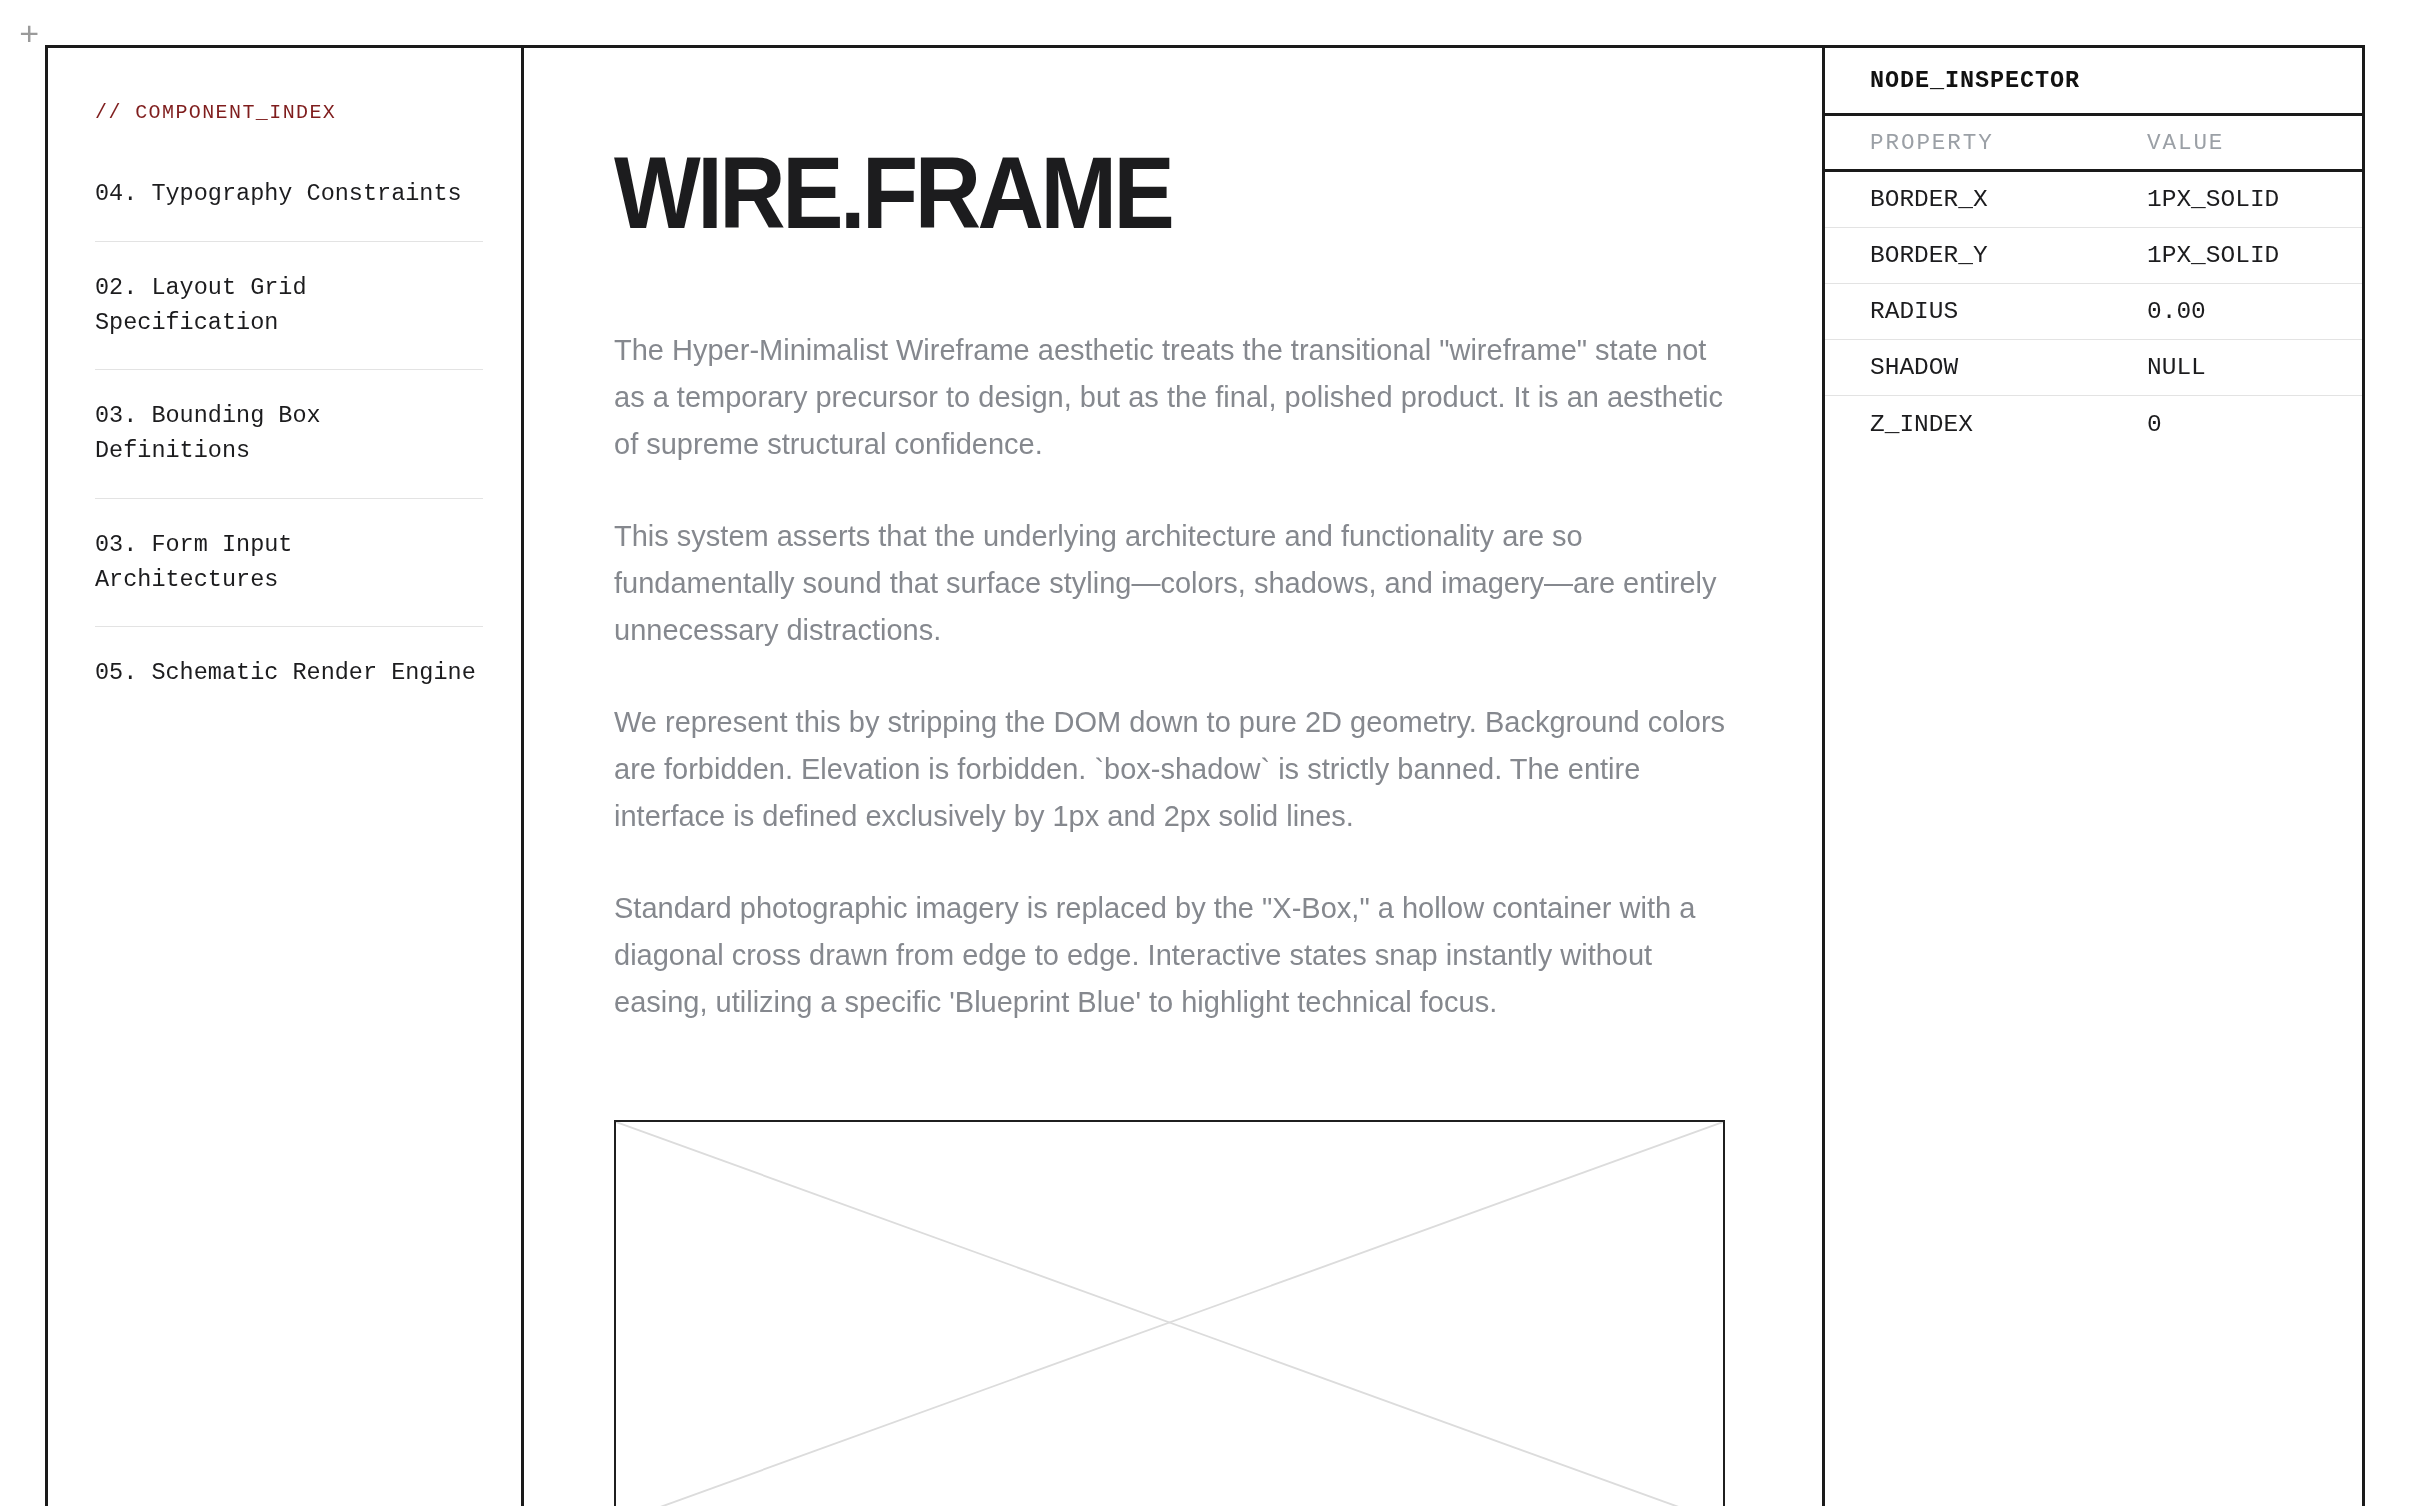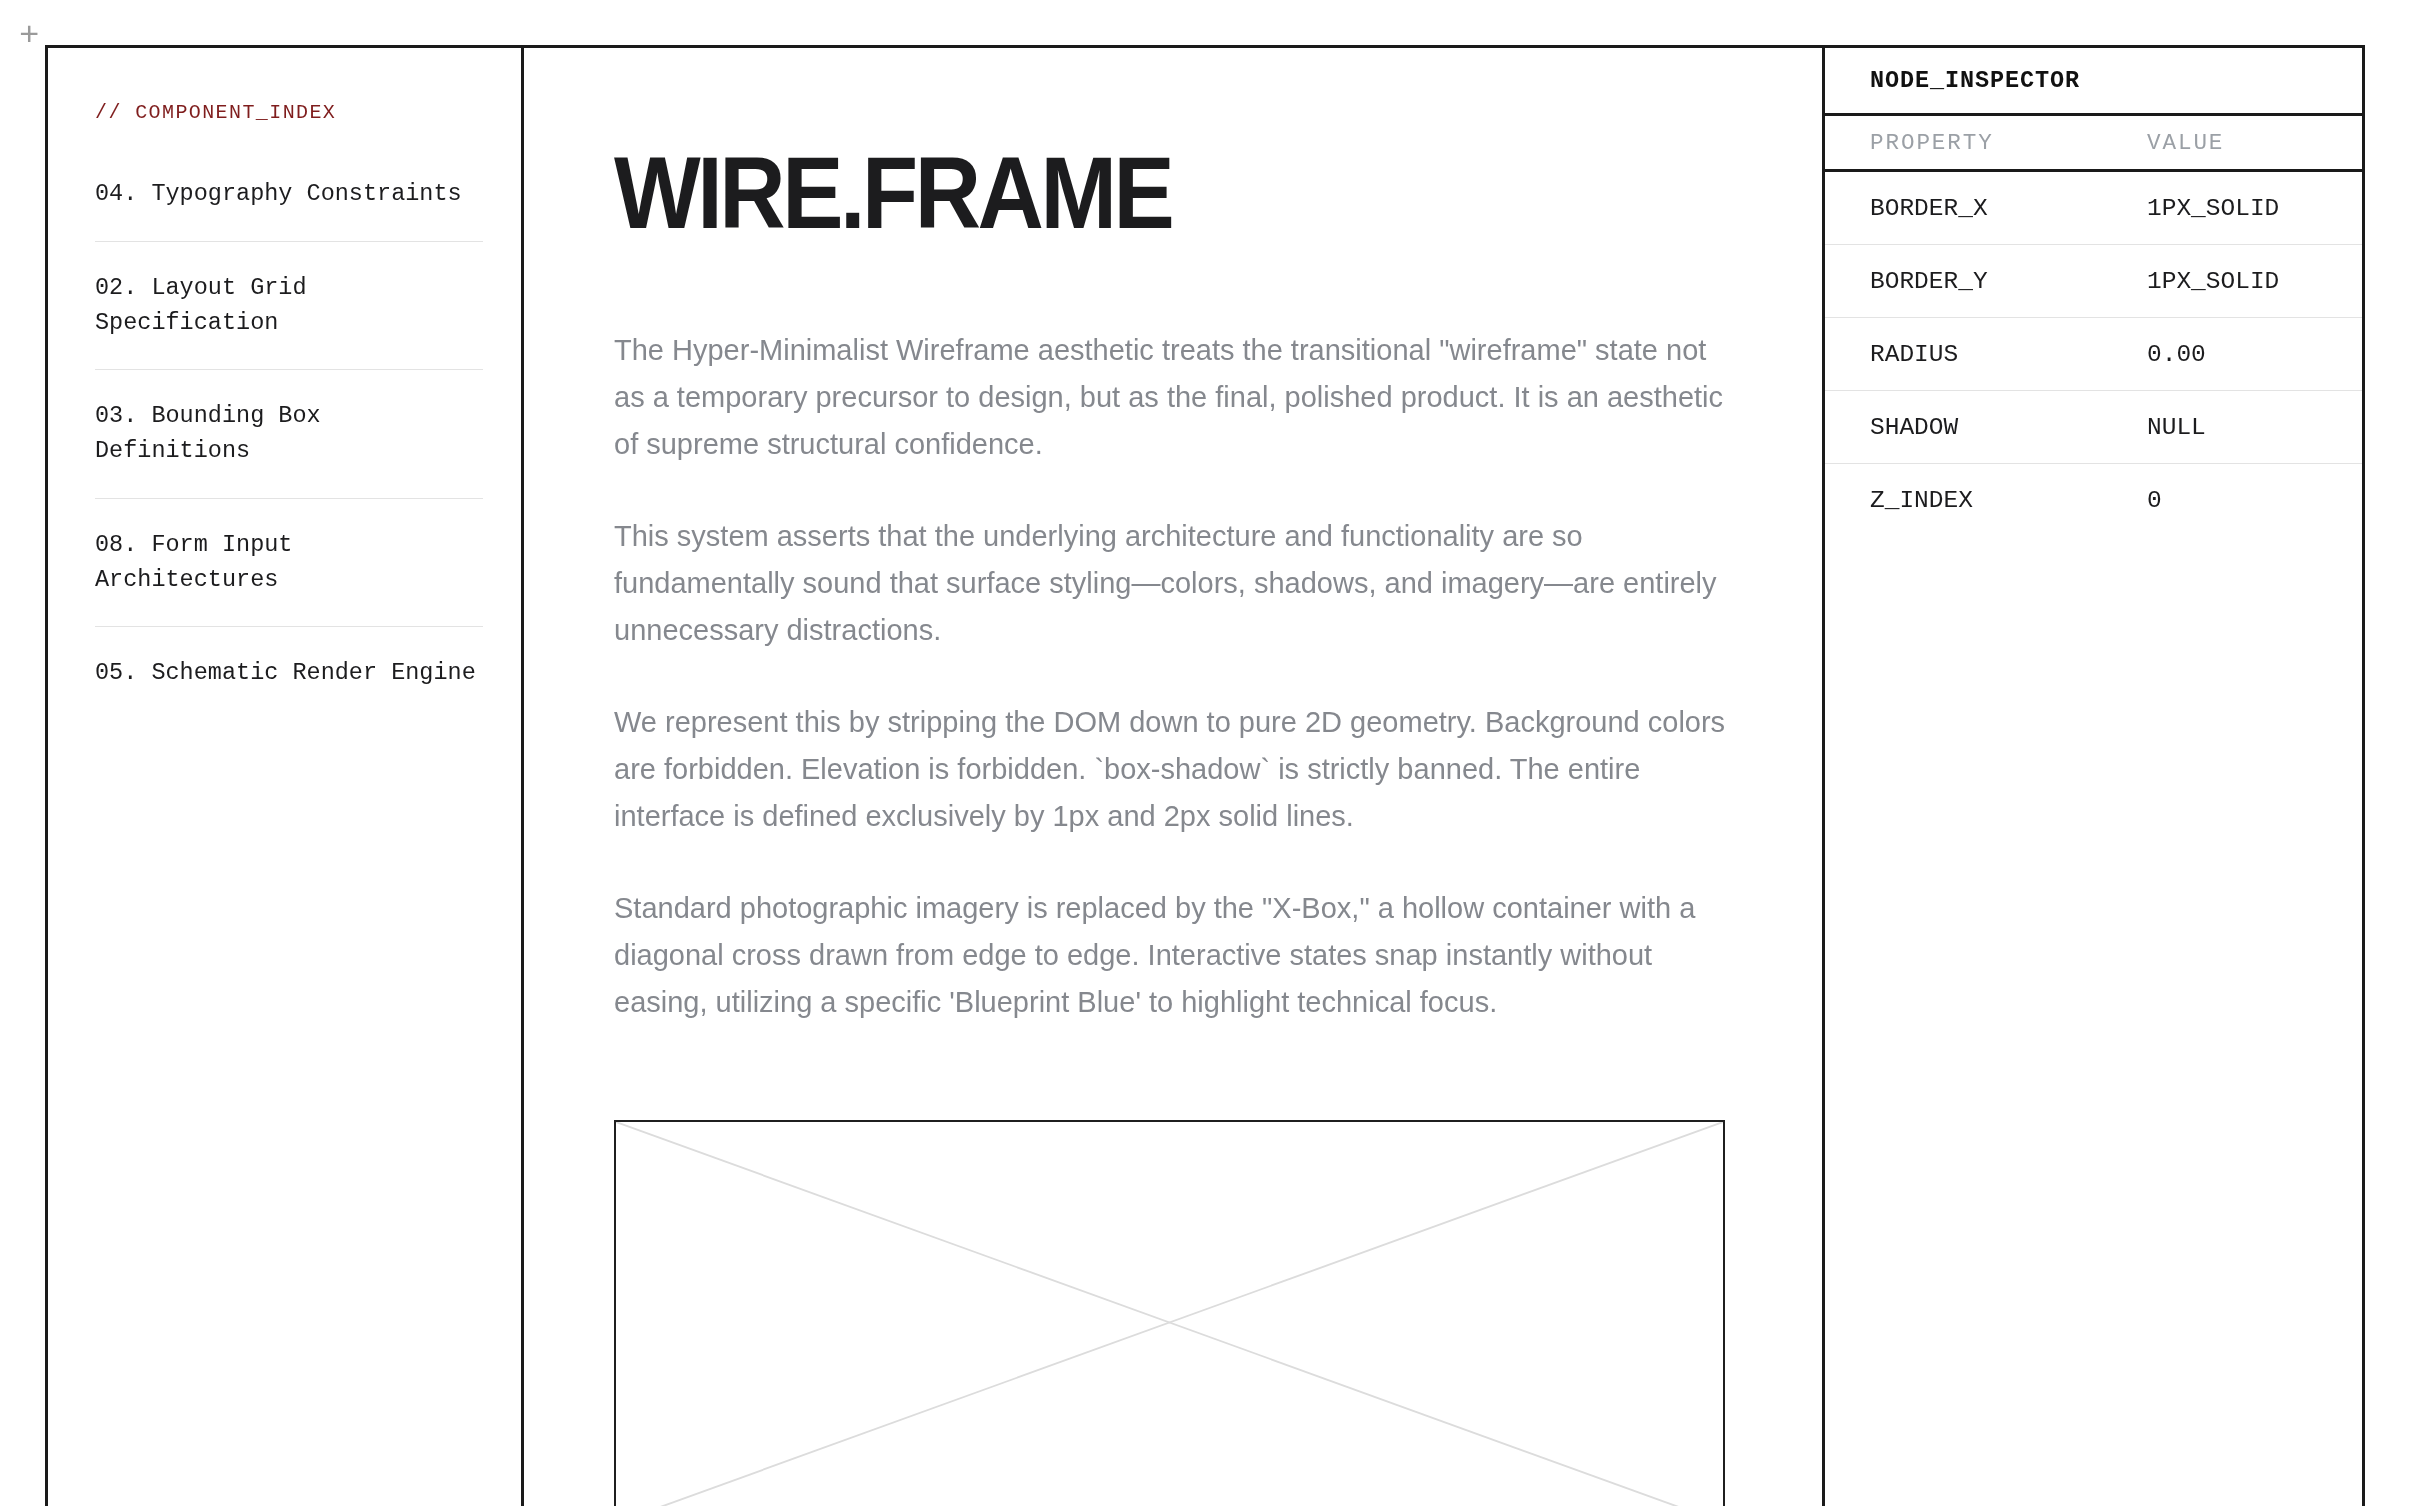--- a/index.html
+++ b/index.html
@@ -118,21 +118,21 @@
     color: #111111;
   }
   .insp-cols {
     height: 56px;
     border-bottom: 3.8px solid #1a1a1a;
     display: grid; grid-template-columns: 277px 1fr;
     align-items: center; padding: 0 45px;
     font-size: 22.6px; letter-spacing: 1.9px; color: #9ba0a6;
   }
   .insp-row {
-    height: 73px;
+    height: 56px;
     display: grid; grid-template-columns: 277px 1fr;
     align-items: center; padding: 0 45px;
     border-bottom: 1.9px solid #e3e3e3;
     font-size: 24.5px; color: #1c1c1e;
     cursor: default;
   }
   .insp-row:last-child { border-bottom: none; }
 </style>
 </head>
 <body>
@@ -142,21 +142,21 @@
 <div class="frame">
 
 
   <div class="body-row">
 
     <aside class="sidebar mono">
       <div class="index-label">// COMPONENT_INDEX</div>
       <div class="side-item">04. Typography Constraints</div>
       <div class="side-item">02. Layout Grid Specification</div>
       <div class="side-item">03. Bounding Box Definitions</div>
-      <div class="side-item">08. Form Input Architectures</div>
+      <div class="side-item">03. Form Input Architectures</div>
       <div class="side-item">05. Schematic Render Engine</div>
     </aside>
 
     <main class="main">
       <h1 class="page-title">WIRE.FRAME</h1>
       <p>The Hyper-Minimalist Wireframe aesthetic treats the transitional "wireframe" state not as a temporary precursor to design, but as the final, polished product. It is an aesthetic of supreme structural confidence.</p>
       <p>This system asserts that the underlying architecture and functionality are so fundamentally sound that surface styling—colors, shadows, and imagery—are entirely unnecessary distractions.</p>
       <p>We represent this by stripping the DOM down to pure 2D geometry. Background colors are forbidden. Elevation is forbidden. `box-shadow` is strictly banned. The entire interface is defined exclusively by 1px and 2px solid lines.</p>
       <p>Standard photographic imagery is replaced by the "X-Box," a hollow container with a diagonal cross drawn from edge to edge. Interactive states snap instantly without easing, utilizing a specific 'Blueprint Blue' to highlight technical focus.</p>
       <div class="xbox-figure">

